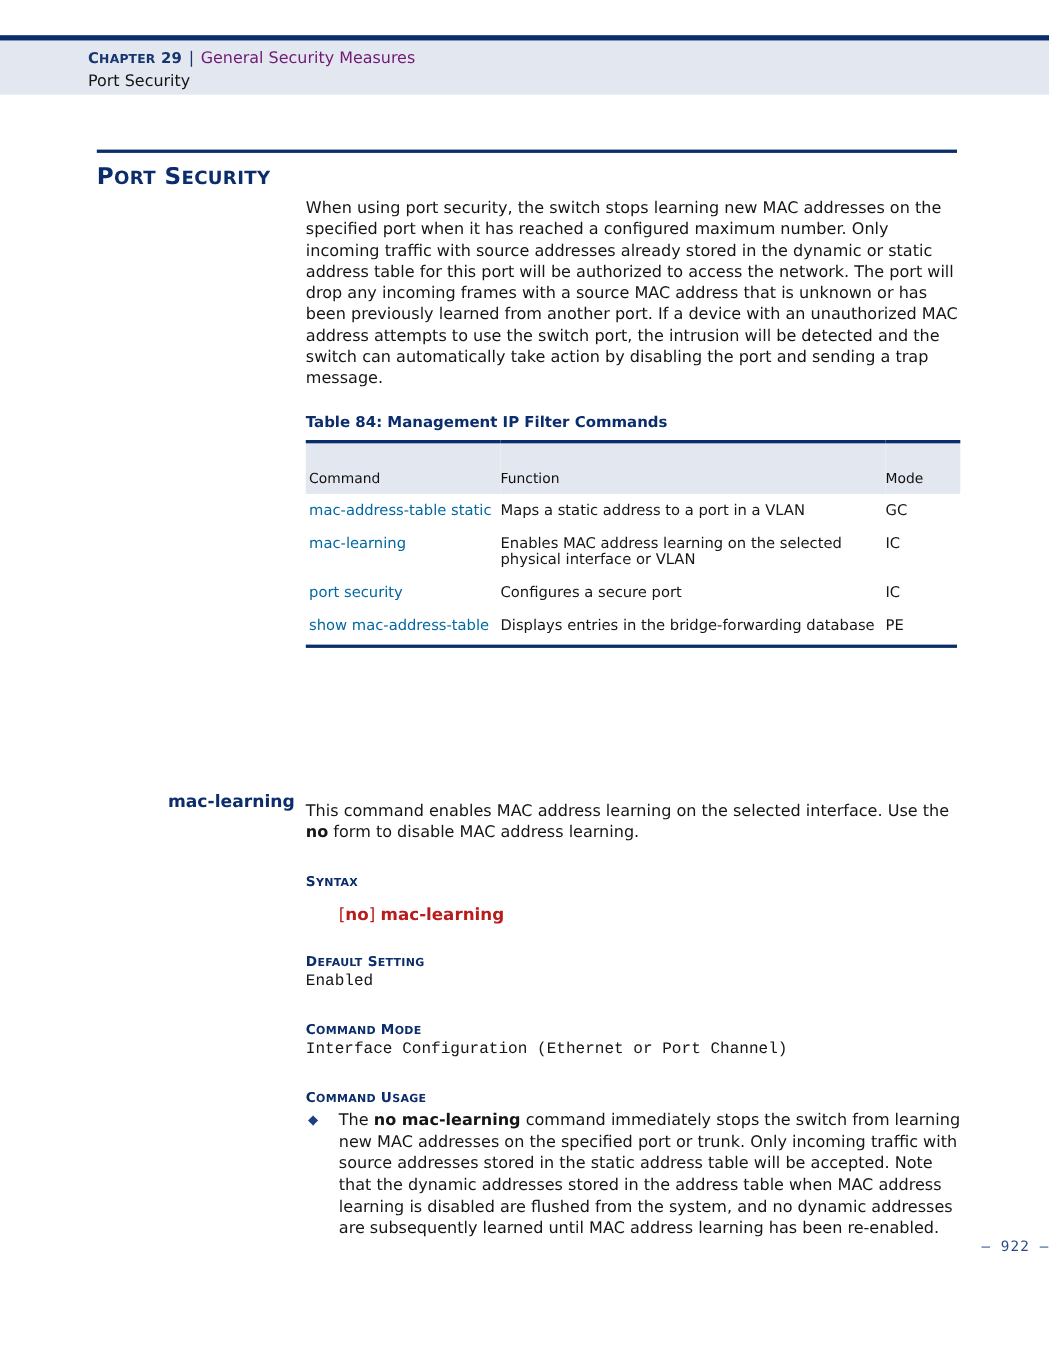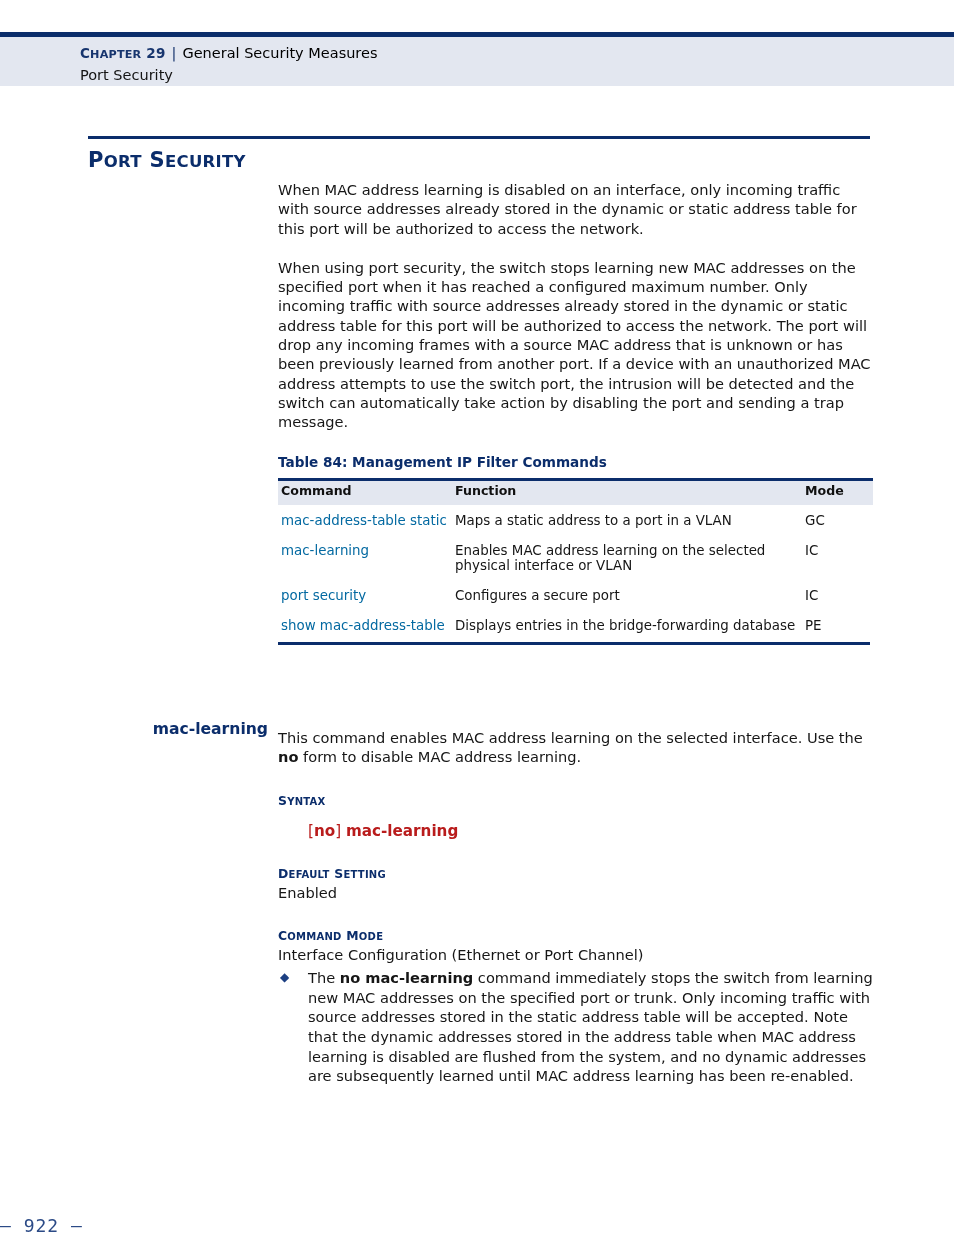--- a/index.html
+++ b/index.html
@@ -53,21 +53,21 @@
   }
   .hdr-chapter .sc {
     font-size: 11.2px;
   }
   .hdr-sep {
     color: #17356e;
     padding: 0 6px;
     font-weight: normal;
   }
   .hdr-topic {
-    color: #000000;
+    color: #701a75;
     font-size: 14.5px;
     font-weight: normal;
   }
   .hdr-line2 {
     font-size: 14.5px;
     line-height: 20px;
     color: #141414;
     margin-top: 1px;
   }
 
@@ -120,23 +120,23 @@
   }
   table.cmd {
     border-collapse: collapse;
     width: 592px;
     table-layout: fixed;
   }
   table.cmd thead th {
     background: #e3e7f0;
     border-top: 3px solid #0b2d6b;
     font-size: 12.6px;
-    font-weight: bold;
+    font-weight: normal;
     text-align: left;
-    padding: 2px 0 7px 0;
+    padding: 24px 0 7px 0;
     color: #101010;
   }
   table.cmd thead th.c1 { padding-left: 3px; }
   table.cmd tbody td {
     vertical-align: top;
     padding: 8px 0 7px 0;
     font-size: 13.4px;
     line-height: 15px;
     color: #161616;
   }
@@ -203,20 +203,21 @@
     font-size: 15.2px;
     color: #b91c1c;
   }
   .syntax-line b { font-weight: bold; }
 
   .sub-text {
     margin: 2px 0 0 0;
     font-size: 14.6px;
     line-height: 19.3px;
     color: #161616;
+    font-family: Liberation Mono, monospace;
   }
 
   ul.usage {
     list-style: none;
     margin: 4px 0 0 0;
     padding: 0;
   }
   ul.usage li {
     position: relative;
     padding-left: 30px;
@@ -229,25 +230,25 @@
     left: 2px;
     top: 0px;
     color: #1c3f82;
     font-size: 12px;
   }
 
   
   .footer {
     position: absolute;
     left: 0;
-    top: 1215px;
+    top: 1126px;
     width: 954px;
-    text-align: left;
+    text-align: right;
     color: #2b4a86;
-    font-size: 18px;
+    font-size: 13px;
     font-family: "DejaVu Sans Mono", monospace;
     letter-spacing: 1px;
   }
 </style>
 </head>
 <body>
 
 <div class="header-rule"></div>
 <div class="header-band"></div>
 <div class="header-inner">
@@ -255,21 +256,20 @@
     <span class="hdr-chapter"><span>C</span><span class="sc">HAPTER</span>&nbsp;<span>29</span></span><span class="hdr-sep">|</span><span class="hdr-topic">General Security Measures</span>
   </div>
   <div class="hdr-line2">Port Security</div>
 </div>
 
 <div class="sec-rule"></div>
 <div class="sec-title"><span>P</span><span class="sc">ORT</span>&nbsp;<span>S</span><span class="sc">ECURITY</span></div>
 
 <div class="content">
 
-  <p class="para">When MAC address learning is disabled on an interface, only incoming traffic with source addresses already stored in the dynamic or static address table for this port will be authorized to access the network.</p>
   <p class="para tight">When using port security, the switch stops learning new MAC addresses on the specified port when it has reached a configured maximum number. Only incoming traffic with source addresses already stored in the dynamic or static address table for this port will be authorized to access the network. The port will drop any incoming frames with a source MAC address that is unknown or has been previously learned from another port. If a device with an unauthorized MAC address attempts to use the switch port, the intrusion will be detected and the switch can automatically take action by disabling the port and sending a trap message.</p>
 
   <p class="tbl-caption">Table 84: Management IP Filter Commands</p>
 
   <table class="cmd">
     <thead>
       <tr>
         <th class="c1">Command</th>
         <th class="c2">Function</th>
         <th class="c3">Mode</th>
@@ -312,20 +312,21 @@
 
     <p class="sub-head"><span>S</span><span class="sc">YNTAX</span></p>
     <p class="syntax-line"><span>[</span><b>no</b><span>]</span> <b>mac-learning</b></p>
 
     <p class="sub-head"><span>D</span><span class="sc">EFAULT</span>&nbsp;<span>S</span><span class="sc">ETTING</span></p>
     <p class="sub-text">Enabled</p>
 
     <p class="sub-head"><span>C</span><span class="sc">OMMAND</span>&nbsp;<span>M</span><span class="sc">ODE</span></p>
     <p class="sub-text">Interface Configuration (Ethernet or Port Channel)</p>
 
+    <p class="sub-head"><span>C</span><span class="sc">OMMAND</span>&nbsp;<span>U</span><span class="sc">SAGE</span></p>
     <ul class="usage">
       <li><span class="bullet">◆</span><span>The </span><b>no mac-learning</b><span> command immediately stops the switch from learning new MAC addresses on the specified port or trunk. Only incoming traffic with source addresses stored in the static address table will be accepted. Note that the dynamic addresses stored in the address table when MAC address learning is disabled are flushed from the system, and no dynamic addresses are subsequently learned until MAC address learning has been re-enabled.</span></li>
     </ul>
 
   </div>
 </div>
 
 <div class="footer">–  922  –</div>
 
 </body></html>

